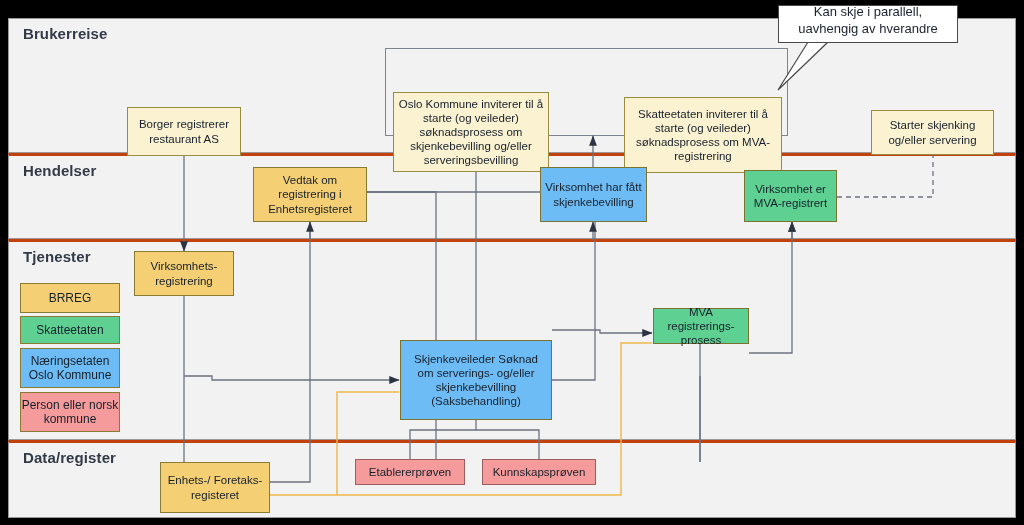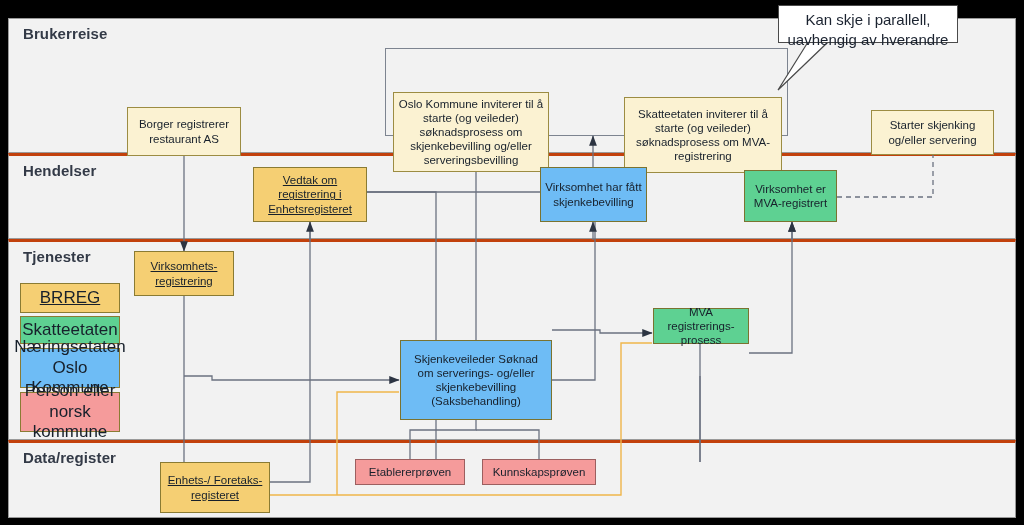--- a/index.html
+++ b/index.html
@@ -29,45 +29,45 @@
   .node{
     position:absolute;box-sizing:border-box;
     border:1.5px solid #8a7b33;
     display:flex;align-items:center;justify-content:center;
     text-align:center;color:#17202b;
     font-size:11.5px;line-height:1.22;
     padding:2px 4px;
     z-index:6;
   }
   .n-cream {background:#fbf2d2;border-color:#9c8c42;margin-top:37px;}
-  .n-yellow{background:#f5cf73;border-color:#8a7b33;text-decoration:underline;}
+  .n-yellow{background:#f5cf73;border-color:#8a7b33;}
   .n-blue  {background:#6ebcf5;border-color:#7a7330;}
   .n-green {background:#5ed192;border-color:#7a7330;}
   .n-pink  {background:#f59b9b;border-color:#9c5f5f;}
 
   
   .legend-item{
     position:absolute;left:20px;width:100px;box-sizing:border-box;
     border:1.5px solid #8a7b33;
     display:flex;align-items:center;justify-content:center;text-align:center;
-    font-size:17px;line-height:1.2;color:#17202b;
+    font-size:12px;line-height:1.2;color:#17202b;
     z-index:6;
   }
   
   .group-frame{
     position:absolute;box-sizing:border-box;
     border:1.5px solid #7d8490;
     background:transparent;z-index:3;
   }
   
   .callout{
     position:absolute;box-sizing:border-box;
     background:#ffffff;border:1.2px solid #4a4a4a;
-    font-size:15px;line-height:1.3;color:#1b2330;
-    display:flex;align-items:flex-start;justify-content:center;text-align:center;
+    font-size:13px;line-height:1.3;color:#1b2330;
+    display:flex;align-items:flex-end;justify-content:center;text-align:center;
     padding:4px 8px;z-index:20;
   }
   .callout-tail{position:absolute;z-index:19;}
 
   
   .svg-layer{position:absolute;left:0;top:0;width:1024px;height:525px;z-index:4;}
 </style>
 </head>
 <body>
 

